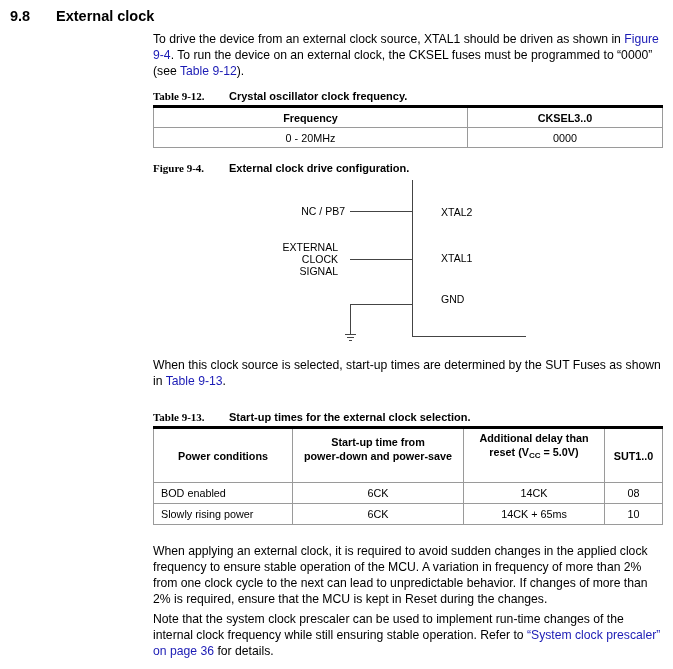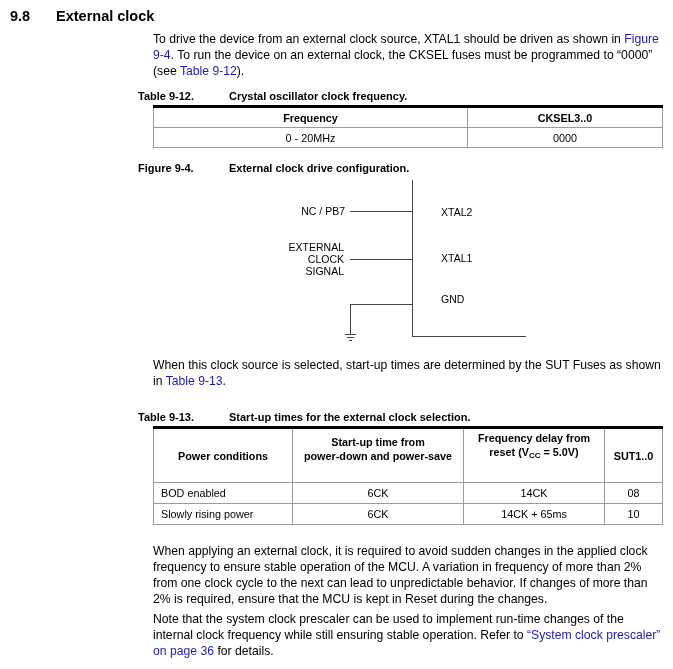--- a/index.html
+++ b/index.html
@@ -7,21 +7,21 @@
     width: 673px; height: 669px; position: relative; overflow: hidden;
     font-family: "Liberation Sans", sans-serif; color: #000;
   }
   .abs { position: absolute; }
   .heading { top: 8px; font-size: 14.5px; font-weight: bold; }
   .heading-num { left: 10px; }
   .heading-title { left: 56px; }
   .para { left: 153px; width: 510px; font-size: 12.2px; line-height: 16px; }
   .link { color: #1b1bb5; }
   .caption { font-size: 11px; font-weight: bold; }
-  .cap-num { left: 138px; }
+  .cap-num { left: 153px; font-family: Liberation Serif, serif; }
   .cap-title { left: 229px; }
   table { border-collapse: collapse; position: absolute; font-size: 10.8px; }
   td, th { border: 1px solid #9a9a9a; text-align: center; padding: 0; }
   .t12 { left: 153px; top: 105px; width: 510px; border-top: 3px solid #000; }
   .t12 th { height: 19px; font-weight: bold; margin-top: 8px; }
   .t12 td { height: 19px; }
   .t13 { left: 153px; top: 426px; width: 510px; border-top: 3px solid #000; }
   .t13 th { font-weight: bold; height: 34px; vertical-align: bottom; padding-bottom: 19px; line-height: 14px; }
   .t13 td { height: 20px; }
   .t13 td.left { text-align: left; padding-left: 7px; }
@@ -69,21 +69,21 @@
     <line x1="350.5" y1="304" x2="350.5" y2="334"></line>
   </g>
   <g stroke="#444" stroke-width="1">
     <line x1="345" y1="334.5" x2="356" y2="334.5"></line>
     <line x1="347" y1="337.5" x2="354" y2="337.5"></line>
     <line x1="349" y1="340.5" x2="352" y2="340.5"></line>
   </g>
 </svg>
 
 <div class="abs diagram-label" style="left:280px;top:205px;width:65px;">NC / PB7</div>
-<div class="abs diagram-label" style="left:270px;top:241px;width:74px;">
+<div class="abs diagram-label" style="left:264px;top:241px;width:74px;">
   <div>EXTERNAL</div>
   <div>CLOCK</div>
   <div>SIGNAL</div>
 </div>
 <div class="abs pin-label" style="left:441px;top:206px;">XTAL2</div>
 <div class="abs pin-label" style="left:441px;top:252px;">XTAL1</div>
 <div class="abs pin-label" style="left:441px;top:293px;">GND</div>
 
 <div class="abs para" style="top:357px;">
   <span>When this clock source is selected, start-up times are determined by the SUT Fuses as shown in </span><span class="link">Table 9-13</span><span>.</span>
@@ -94,21 +94,21 @@
 
 <table class="t13">
   <tbody>
       <tr class="hdr">
     <th style="width:138px;">Power conditions</th>
     <th style="width:170px;">
       <div>Start-up time from</div>
       <div>power-down and power-save</div>
     </th>
     <th style="width:140px;">
-      <div>Frequency delay from</div>
+      <div>Additional delay than</div>
       <div><span>reset (V</span><sub>CC</sub><span> = 5.0V)</span></div>
     </th>
     <th>SUT1..0</th>
   </tr>
   <tr>
     <td class="left">BOD enabled</td>
     <td>6CK</td>
     <td>14CK</td>
     <td>08</td>
   </tr>

